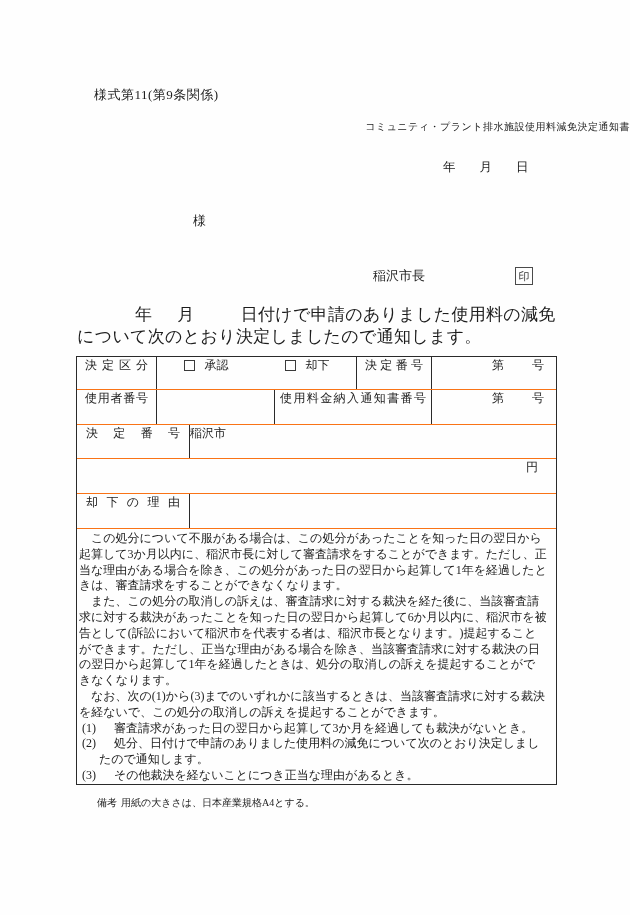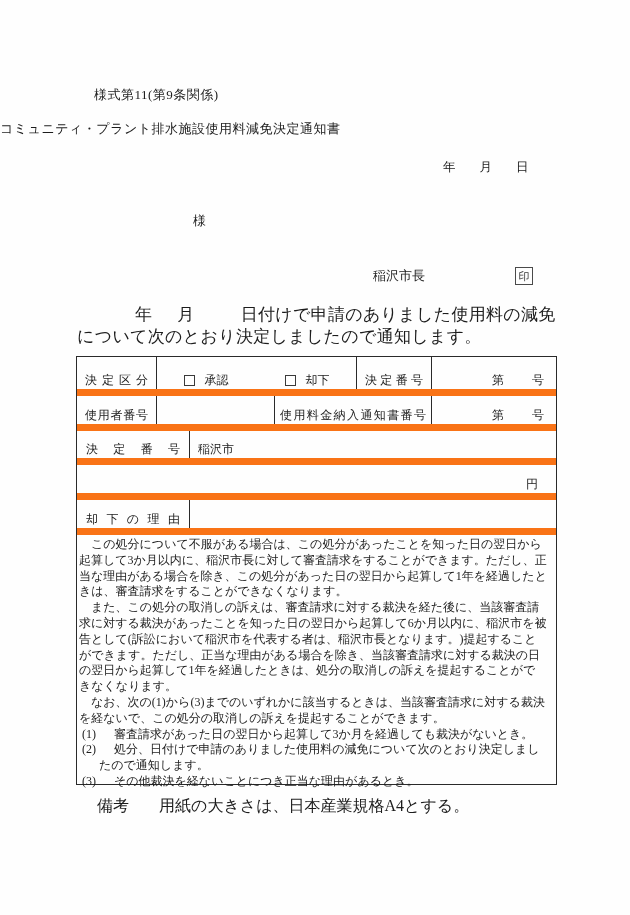--- a/index.html
+++ b/index.html
@@ -11,21 +11,21 @@
     height: 915px;
     background: #fefefe;
     overflow: hidden;
   }
   .form-number {
     position: absolute; left: 70px; top: 86px;
     font-size: 13px; letter-spacing: 0.5px; margin-left: 24px;
   }
   .doc-title {
     position: absolute; left: 0; top: 120px; width: 100%;
-    text-align: left; font-size: 13px; letter-spacing: 0.5px;
+    text-align: right; font-size: 10px; letter-spacing: 0.5px;
   }
   .date-line {
     position: absolute; left: 443px; top: 159px;
     display: flex; gap: 24px; font-size: 12.5px;
   }
   .addressee {
     position: absolute; left: 193px; top: 212px; font-size: 13px;
   }
   .mayor-line {
     position: absolute; left: 373px; top: 267px; width: 160px;
@@ -43,56 +43,56 @@
     letter-spacing: 0.3px;
   }
   .intro .gap-year { margin-right: 25px; }
   .intro .gap-month { margin-right: 46px; }
 
   
   .form-table {
     position: absolute; left: 76px; top: 356px; width: 481px;
     border: 1px solid #2a2a2a; font-size: 12px;
   }
-  .t-row { display: flex; border-top: 7px solid #f97316; }
+  .t-row { display: flex; border-top: 1px solid #f97316; }
   .t-row:first-child { border-top: none; }
-  .t-cell { display: flex; align-items: flex-end; border-left: 1px solid #2a2a2a; }
+  .t-cell { display: flex; align-items: flex-start; border-left: 1px solid #2a2a2a; }
   .t-cell:first-child { border-left: none; }
   .h32 { height: 32px; } .h35 { height: 35px; } .h34 { height: 34px; }
   .w79 { width: 79px; } .w200 { width: 200px; } .w75 { width: 75px; }
   .w118 { width: 118px; } .w157 { width: 157px; } .w112 { width: 112px; }
   .grow { flex: 1 1 auto; }
   .label-cell span {
     display: block; width: 100%;
     text-align: justify; text-align-last: justify;
   }
   .pad8 span { padding: 0 8px; }
   .pad9 span { padding: 0 9px; }
   .pad5 span { padding: 0 5px; }
   .checkbox-cell { justify-content: center; gap: 56px; }
   .cb-option { display: flex; align-items: center; gap: 10px; }
   .cb-box {
     width: 11px; height: 11px; border: 1px solid #3a3a3a;
     display: inline-block; background: #fff;
   }
   .num-cell { justify-content: flex-end; gap: 28px; padding-right: 12px; }
-  .value-cell { padding-left: 8px; }
+  .value-cell { }
   .unit-cell { justify-content: flex-end; padding-right: 18px; }
 
   .notice-block {
     display: block; height: 256px; padding: 2px 9px 0 2px;
     font-size: 12px; line-height: 15.8px; letter-spacing: 0;
   }
   .notice-block p { text-indent: 12px; }
   .notice-item { padding-left: 20px; text-indent: -17px; }
   .notice-item .item-num { margin-right: 18px; }
 
   .remarks {
     position: absolute; left: 97px; top: 796px;
-    display: flex; gap: 30px; font-size: 16px;
+    display: flex; gap: 4px; font-size: 10px;
   }
 </style>
 </head>
 <body>
 
 <div class="page">
 
   <div class="form-number">様式第11(第9条関係)</div>
 
   <div class="doc-title">コミュニティ・プラント排水施設使用料減免決定通知書</div>

